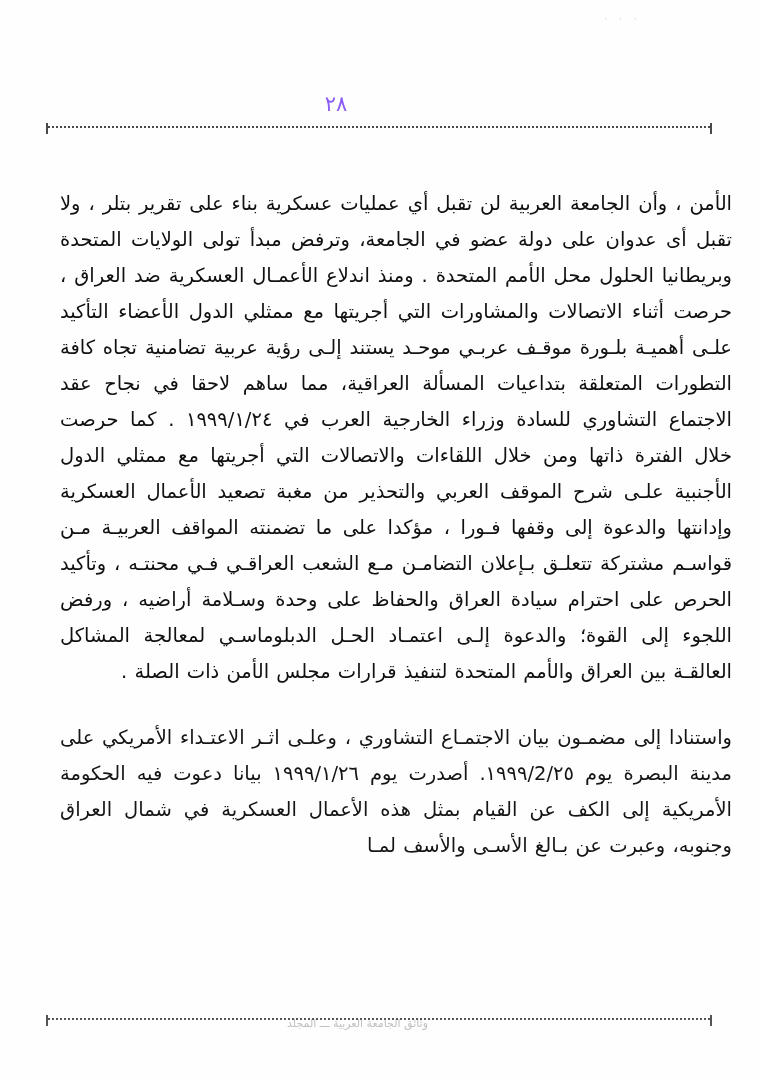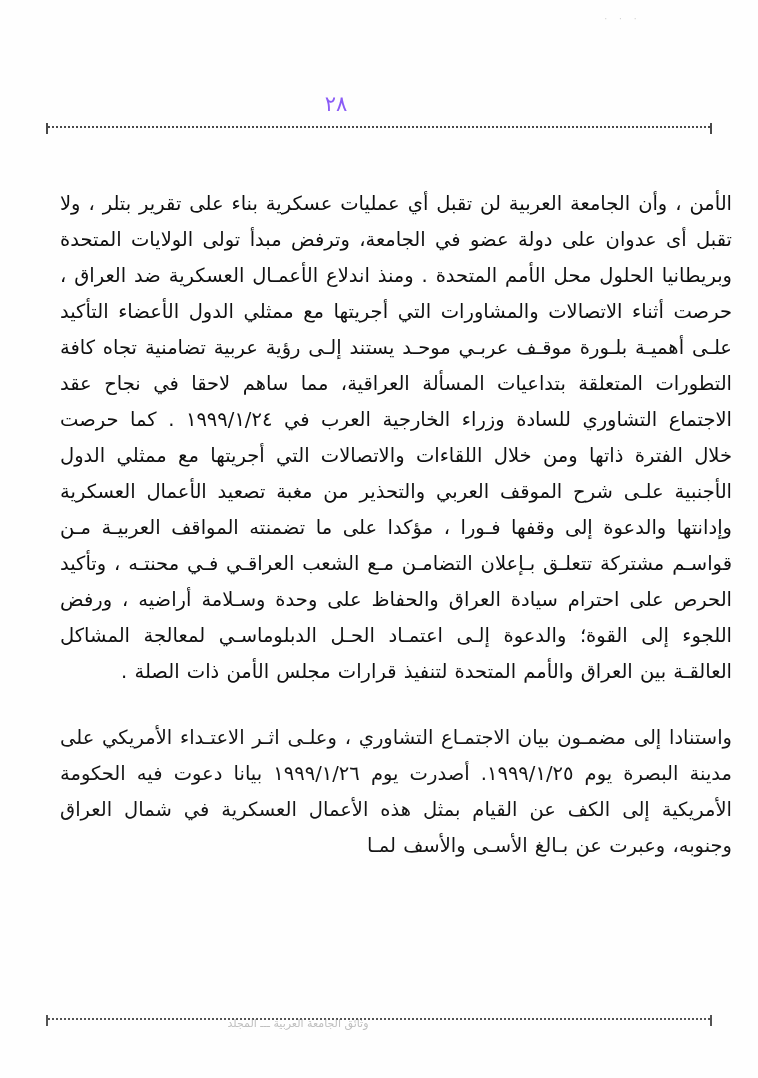--- a/index.html
+++ b/index.html
@@ -123,21 +123,21 @@
     background: #2a2a2a;
   }
   .rule-bottom::before { left: -2px; }
   .rule-bottom::after { right: -2px; }
 
   .footer-faint {
     position: absolute;
     bottom: 48px;
     left: 168px;
     width: 260px;
-    text-align: center;
+    text-align: right;
     font-size: 11px;
     color: #8c8c8c;
     opacity: 0.55;
     letter-spacing: 0.5px;
     filter: blur(0.4px);
   }
 </style>
 </head>
 <body>
 
@@ -147,21 +147,21 @@
 
   <div class="page-number">٢٨</div>
 
   <div class="rule-top"></div>
 
   <div class="body-area">
 
     <p class="para">الأمن ، وأن الجامعة العربية لن تقبل أي عمليات عسكرية بناء على تقرير بتلر ، ولا تقبل أى عدوان على دولة عضو في الجامعة، وترفض مبدأ تولى الولايات المتحدة وبريطانيا الحلول محل الأمم المتحدة . ومنذ اندلاع الأعمـال العسكرية ضد العراق ، حرصت أثناء الاتصالات والمشاورات التي أجريتها مع ممثلي الدول الأعضاء التأكيد علـى أهميـة بلـورة موقـف عربـي موحـد يستند إلـى رؤية عربية تضامنية تجاه كافة التطورات المتعلقة بتداعيات المسألة العراقية، مما ساهم لاحقا في نجاح عقد الاجتماع التشاوري للسادة وزراء الخارجية العرب في ١٩٩٩/١/٢٤ . كما حرصت خلال الفترة ذاتها ومن خلال اللقاءات والاتصالات التي أجريتها مع ممثلي الدول الأجنبية علـى شرح الموقف العربي والتحذير من مغبة تصعيد الأعمال العسكرية وإدانتها والدعوة إلى وقفها فـورا ، مؤكدا على ما تضمنته المواقف العربيـة مـن قواسـم مشتركة تتعلـق بـإعلان التضامـن مـع الشعب العراقـي فـي محنتـه ، وتأكيد الحرص على احترام سيادة العراق والحفاظ على وحدة وسـلامة أراضيه ، ورفض اللجوء إلى القوة؛ والدعوة إلـى اعتمـاد الحـل الدبلوماسـي لمعالجة المشاكل العالقـة بين العراق والأمم المتحدة لتنفيذ قرارات مجلس الأمن ذات الصلة .</p>
 
     <div class="list-item">
-      <div class="item-text">واستنادا إلى مضمـون بيان الاجتمـاع التشاوري ، وعلـى اثـر الاعتـداء الأمريكي على مدينة البصرة يوم ١٩٩٩/١/٢٥. أصدرت يوم ١٩٩٩/١/٢٦ بيانا دعوت فيه الحكومة الأمريكية إلى الكف عن القيام بمثل هذه الأعمال العسكرية في شمال العراق وجنوبه، وعبرت عن بـالغ الأسـى والأسف لمـا</div>
+      <div class="item-text">واستنادا إلى مضمـون بيان الاجتمـاع التشاوري ، وعلـى اثـر الاعتـداء الأمريكي على مدينة البصرة يوم ١٩٩٩/2/٢٥. أصدرت يوم ١٩٩٩/١/٢٦ بيانا دعوت فيه الحكومة الأمريكية إلى الكف عن القيام بمثل هذه الأعمال العسكرية في شمال العراق وجنوبه، وعبرت عن بـالغ الأسـى والأسف لمـا</div>
     </div>
 
   </div>
 
   <div class="rule-bottom"></div>
   <div class="footer-faint">وثائق الجامعة العربية ـــ المجلد</div>
 
 </div>
 
 </body></html>

